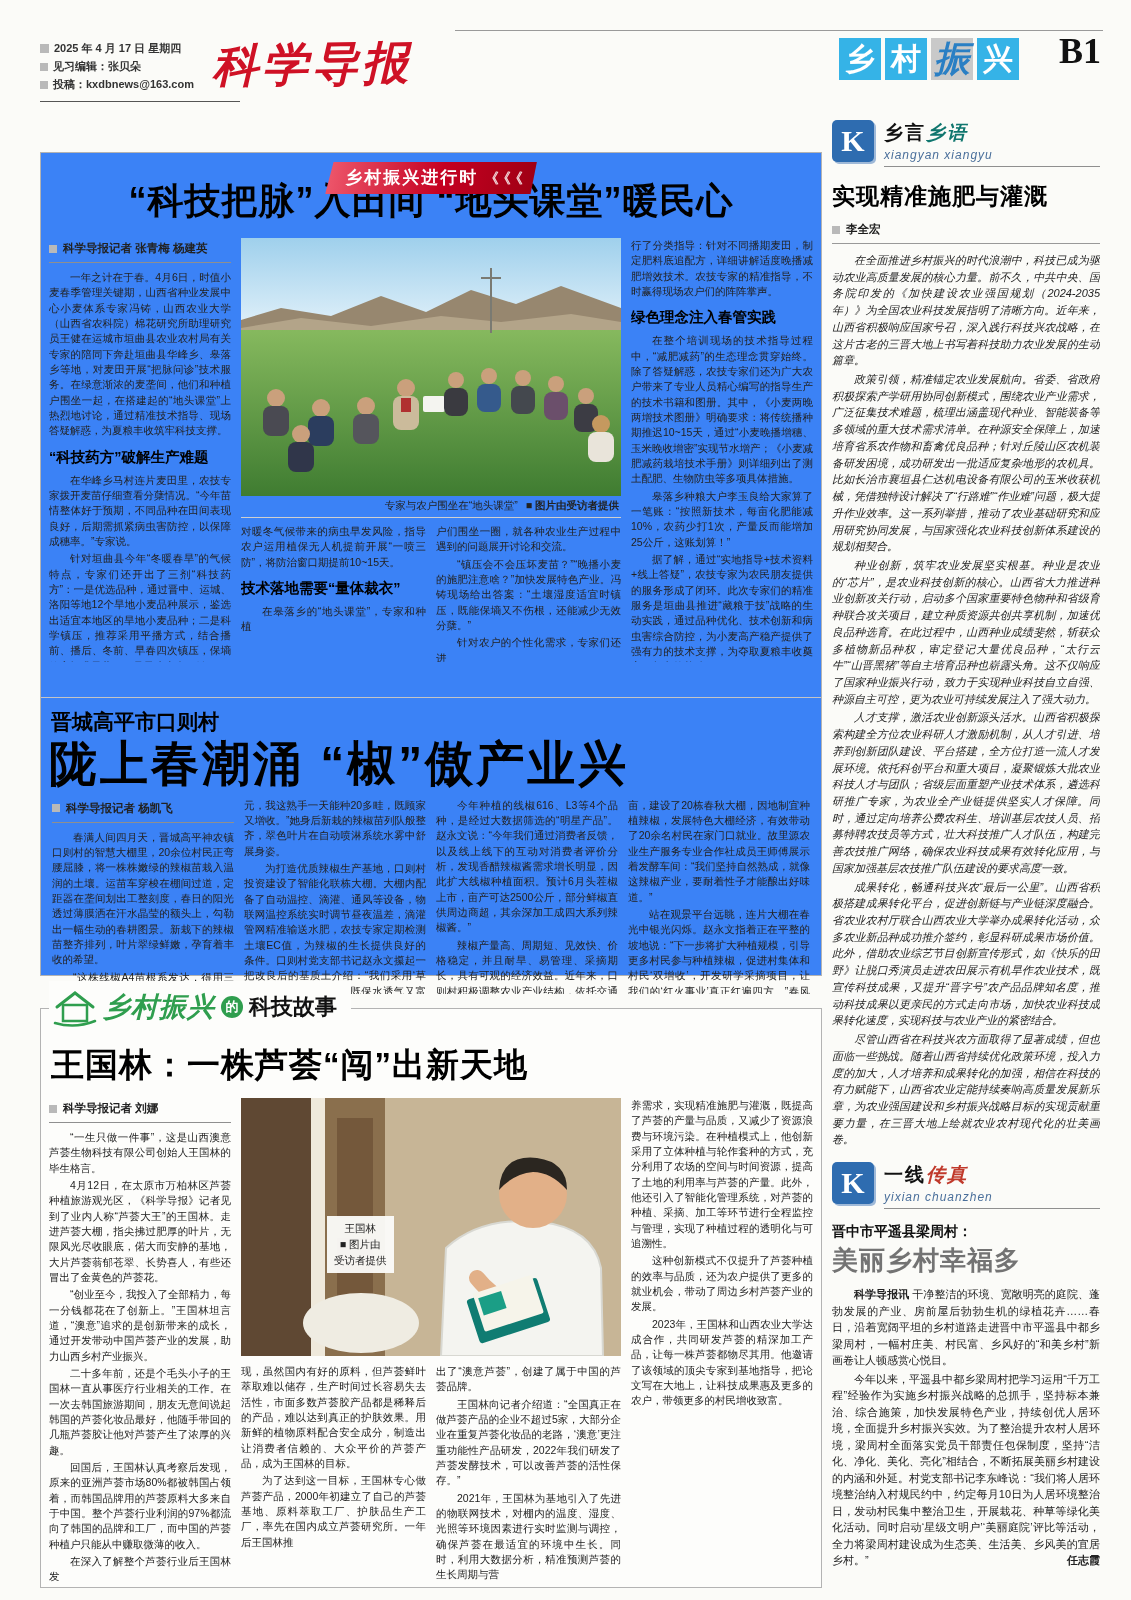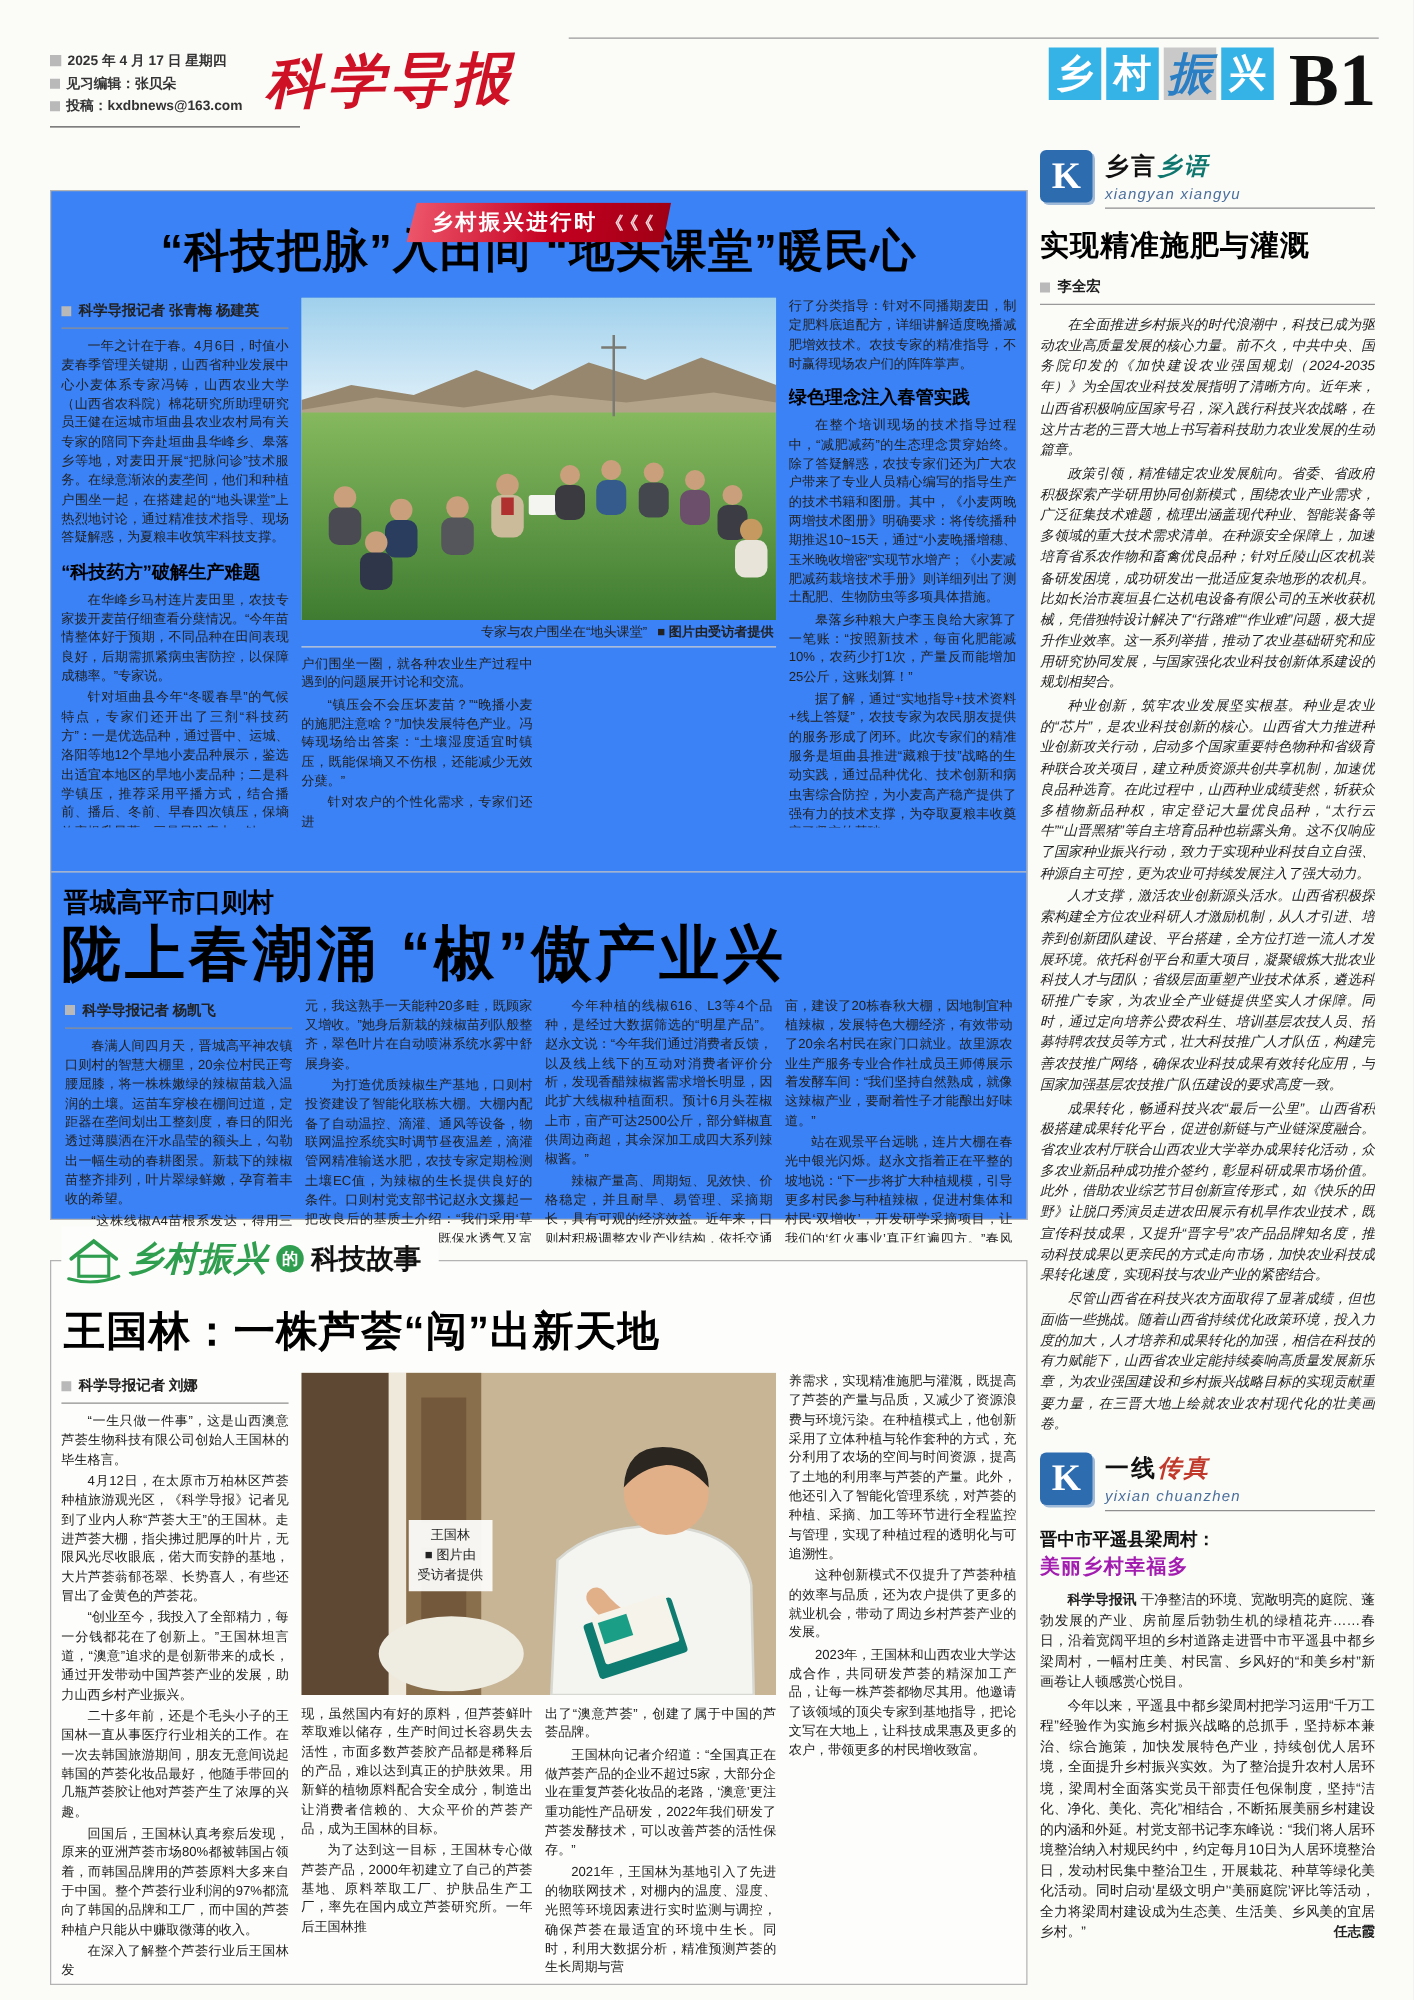--- a/index.html
+++ b/index.html
@@ -14,21 +14,21 @@
   .sq.small{width:8px;height:8px;}
   .masthead{position:absolute;left:212px;top:34px;font-family:"Liberation Serif",serif;
             font-style:italic;font-weight:700;font-size:46px;color:#cf1125;letter-spacing:4px;
             transform:rotate(-1deg);}
   .secbadge{position:absolute;right:112px;top:38px;display:flex;gap:4px;}
   .secbadge .bx{width:42px;height:42px;background:#35b3e7;color:#fff;font-weight:900;
                 font-size:30px;display:flex;align-items:center;justify-content:center;}
   .secbadge .bx.zhen{background:#c9c9c9;color:#2a7fc4;font-family:"Liberation Serif",serif;
                      font-style:italic;font-size:36px;font-weight:900;}
   .pageno{position:absolute;right:30px;top:30px;font-family:"Liberation Serif",serif;
-          font-weight:700;font-size:60px;color:#111;}
+          font-weight:700;font-size:36px;color:#111;}
   
   .boxA{position:absolute;left:40px;top:152px;width:780px;height:822px;border:1px solid #b3b3b3;background:#3b82f6;}
   .boxB{position:absolute;left:40px;top:1008px;width:780px;height:578px;border:1px solid #b3b3b3;background:#fdfdfb;}
   .a1{position:relative;height:520px;border-bottom:1px solid #c4c4c4;}
   .a2{position:relative;height:300px;overflow:hidden;padding-top:2px;}
   .redbadge{position:absolute;left:50%;top:-15px;transform:translateX(-50%);
             background:linear-gradient(100deg,#ef5a6e 0%,#c50021 55%,#9d0014 100%);
             color:#fff;font-weight:800;font-size:17px;padding:4px 16px 5px 20px;white-space:nowrap;
             clip-path:polygon(4% 0,100% 0,97% 100%,0 100%);letter-spacing:2px;}
   .redbadge .marks{opacity:.85;font-size:14px;letter-spacing:-2px;}
@@ -78,21 +78,21 @@
   .ktitle .alt{font-family:"Liberation Serif",serif;font-style:italic;font-weight:900;}
   .ktitle .blue{color:#0f766e;}
   .ktitle .red{color:#c23: ;color:#c0392b;}
   .kpin{font-size:12px;color:#4a6f9b;font-style:italic;margin-top:2px;letter-spacing:1px;}
   .stitle{font-size:23px;font-weight:900;color:#000;margin:6px 0 10px;letter-spacing:1px;}
   .sauthor{display:flex;align-items:center;gap:6px;font-size:11.5px;font-weight:700;
            border-bottom:1px solid #999;padding-bottom:6px;margin-bottom:8px;}
   .sbody p{font-size:11px;line-height:1.52;text-align:justify;margin:0 0 2px;text-indent:2em;
            font-style:italic;color:#222;}
   .newsk{font-size:14px;font-weight:700;color:#111;margin:10px 0 2px;}
-  .newst{font-size:16px;font-weight:900;color:#a21caf;margin:0 0 8px;letter-spacing:1px;}
+  .newst{font-size:26px;font-weight:900;color:#737373;margin:0 0 8px;letter-spacing:1px;}
   .newsp{font-size:11px;line-height:1.5;text-align:justify;margin:0 0 2px;text-indent:2em;color:#222;}
   .newsp .lead{font-weight:800;}
   .newsp .auth{float:right;font-weight:800;}
   .gap12{height:12px;}
 </style>
 </head>
 <body>
 
 <div class="page">
 
@@ -213,20 +213,25 @@
                   <circle cx="60" cy="196" r="9" fill="#caa07c"></circle>
                   <rect x="47" y="204" width="26" height="30" rx="8" fill="#30364a"></rect>
                 </g>
             </g>
           </svg>
           <div class="cap1">
             <span>专家与农户围坐在“地头课堂”</span>
             <b>■ 图片由受访者提供</b>
           </div>
           <div class="subcols">
+            <div class="sc">
+              <p class="bp ni">对暖冬气候带来的病虫早发风险，指导农户运用植保无人机提前开展“一喷三防”，将防治窗口期提前10~15天。</p>
+              <div class="sub">技术落地需要“量体裁衣”</div>
+              <p class="bp">在皋落乡的“地头课堂”，专家和种植</p>
+            </div>
             <div class="sc">
               <p class="bp ni">户们围坐一圈，就各种农业生产过程中遇到的问题展开讨论和交流。</p>
               <p class="bp">“镇压会不会压坏麦苗？”“晚播小麦的施肥注意啥？”加快发展特色产业。冯铸现场给出答案：“土壤湿度适宜时镇压，既能保墒又不伤根，还能减少无效分蘖。”</p>
               <p class="bp">针对农户的个性化需求，专家们还进</p>
             </div>
           </div>
         </div>
 
         <div class="colN colH">
           <p class="bp ni">行了分类指导：针对不同播期麦田，制定肥料底追配方，详细讲解适度晚播减肥增效技术。农技专家的精准指导，不时赢得现场农户们的阵阵掌声。</p>

